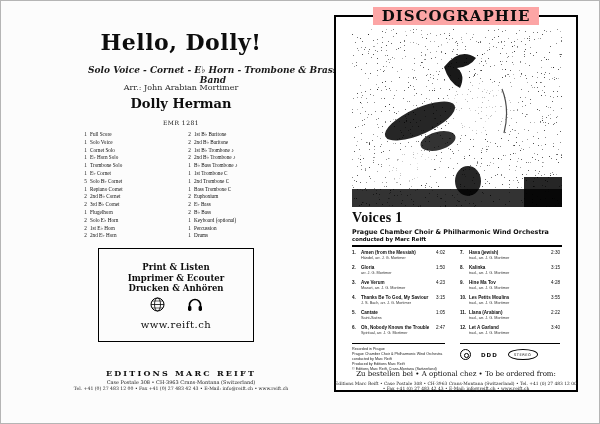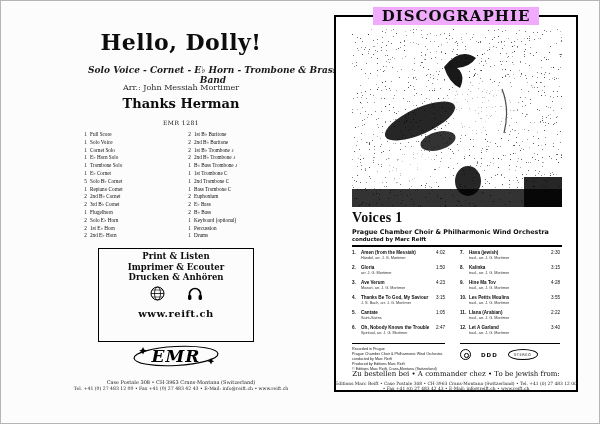--- a/index.html
+++ b/index.html
@@ -20,34 +20,34 @@
   .lp-emr     { top:118px; font-size:6px;  letter-spacing:.5px; }
 
   .instr { top:130px; left:80px; width:205px; text-align:left;
            font-family:"Liberation Serif",serif; }
   .instr-col { position:absolute; top:0; width:96px; }
   .instr-col.c2 { left:104px; }
   .instr-row { display:flex; font-size:5.2px; line-height:7.8px; white-space:nowrap; }
   .instr-row .q { width:9px; text-align:center; flex:none; }
 
   .plbox { left:97px; top:247px; width:156px; height:94px; border:1px solid #000;
-           padding-top:2px; text-align:center; }
+           padding-top:13px; text-align:center; }
   .plbox .pl-line { font-size:8.5px; font-weight:bold; line-height:10.5px; }
   .pl-icons { margin-top:4px; height:18px; display:flex; justify-content:center; gap:22px; align-items:center; }
-  .pl-url { margin-top:3px; font-size:10px; font-weight:bold; letter-spacing:.5px; }
+  .pl-url { margin-top:3px; font-size:10px; font-weight:normal; letter-spacing:.5px; }
 
   .emr-logo { left:130px; top:342px; width:90px; height:26px; }
   .pub-name { top:367px; font-size:8px; font-weight:bold; letter-spacing:2.2px; }
   .pub-addr { top:378px; font-size:5px; color:#222; }
   .pub-tel  { top:385px; font-size:4.6px; color:#222; }
 
   
   .box { left:333px; top:14px; width:244px; height:377px; border:2px solid #000; background:#fff; }
   .disc-title { top:5px; left:333px; width:244px; text-align:center; }
-  .disc-title span { background:#f0abfc; padding:0 9px; font-size:15px; font-weight:bold;
+  .disc-title span { background:#fca5a5; padding:0 9px; font-size:15px; font-weight:bold;
                      letter-spacing:1px; font-family:"DejaVu Serif",serif; }
 
   .cover { left:351px; top:28px; width:210px; height:178px; }
   .album-title { left:351px; top:209px; font-size:14px; font-weight:bold;
                  font-family:Liberation Serif, serif; letter-spacing:.3px; }
   .album-artist { left:351px; top:227px; font-size:6.4px; font-weight:bold;
                   font-family:"DejaVu Sans",sans-serif; }
   .album-cond { left:351px; top:235px; font-size:5.4px; font-weight:bold;
                 font-family:"DejaVu Sans",sans-serif; }
   .rule-main { left:351px; top:244px; width:210px; height:2px; background:#000; }
@@ -78,22 +78,22 @@
   .order-head { left:333px; top:369px; width:244px; text-align:center; font-size:7px; }
   .order-addr { left:333px; top:380px; width:244px; text-align:center; font-size:4.4px; color:#222; }
 </style>
 </head>
 <body>
 
 <div id="stage">
 
   <div class="abs lp lp-title">Hello, Dolly!</div>
   <div class="abs lp lp-sub">Solo Voice - Cornet - E♭ Horn - Trombone &amp; Brass Band</div>
-  <div class="abs lp lp-arr">Arr.: John Messiah Mortimer</div>
-  <div class="abs lp lp-comp">Thanks Herman</div>
+  <div class="abs lp lp-arr">Arr.: John Arabian Mortimer</div>
+  <div class="abs lp lp-comp">Dolly Herman</div>
   <div class="abs lp lp-emr">EMR 1281</div>
 
   <div class="abs instr">
     <div class="instr-col c1">
 
         <div class="instr-row">
           <span class="q">1</span>
           <span class="n">Full Score</span>
         </div>
 
@@ -259,28 +259,21 @@
         <svg width="16" height="15" viewBox="0 0 16 15">
           <path d="M2.5 10 V8 a5.5 5.5 0 0 1 11 0 V10" fill="none" stroke="#000" stroke-width="1.6"></path>
           <rect x="1" y="9" width="3.4" height="5" rx="1.4" fill="#000"></rect>
           <rect x="11.6" y="9" width="3.4" height="5" rx="1.4" fill="#000"></rect>
         </svg>
       </span>
     </div>
     <div class="pl-url">www.reift.ch</div>
   </div>
 
-  <div class="abs emr-logo">
-    <svg width="90" height="26" viewBox="0 0 90 26">
-      <ellipse cx="45" cy="13" rx="42" ry="9.5" fill="none" stroke="#000" stroke-width="1.2" transform="rotate(-3 45 13)"></ellipse>
-      <path d="M12 4 l1.2 2.6 2.6 1.2 -2.6 1.2 -1.2 2.6 -1.2 -2.6 -2.6 -1.2 2.6 -1.2z" fill="#000"></path>
-      <path d="M80 15 l1 2.2 2.2 1 -2.2 1 -1 2.2 -1 -2.2 -2.2 -1 2.2 -1z" fill="#000"></path>
-      <text x="45" y="19" text-anchor="middle" font-family="DejaVu Serif, serif" font-size="17" font-weight="bold" font-style="italic" letter-spacing="1">EMR</text>
-    </svg>
-  </div>
+  <div class="abs lp pub-name">EDITIONS MARC REIFT</div>
   <div class="abs lp pub-addr">Case Postale 308 • CH-3963 Crans-Montana (Switzerland)</div>
   <div class="abs lp pub-tel">Tel. +41 (0) 27 483 12 00 • Fax +41 (0) 27 483 42 43 • E-Mail: info@reift.ch • www.reift.ch</div>
 
   <div class="abs box"></div>
   <div class="abs disc-title">
     <span>DISCOGRAPHIE</span>
   </div>
 
   <div class="abs cover">
     <svg width="210" height="178" viewBox="0 0 210 178">
@@ -417,16 +410,16 @@
 
       <div>© Editions Marc Reift, Crans-Montana (Switzerland)</div>
     </div>
 
   <div class="abs logos">
     <span class="cdlogo"></span>
     <span class="ddd">DDD</span>
     <span class="stereo">STEREO</span>
   </div>
 
-  <div class="abs order-head">Zu bestellen bei • A commander chez • To be jewish from:</div>
+  <div class="abs order-head">Zu bestellen bei • A optional chez • To be ordered from:</div>
   <div class="abs order-addr">Editions Marc Reift • Case Postale 308 • CH-3963 Crans-Montana (Switzerland) • Tel. +41 (0) 27 483 12 00 • Fax +41 (0) 27 483 42 43 • E-Mail: info@reift.ch • www.reift.ch</div>
 
 </div>
 
 </body></html>

